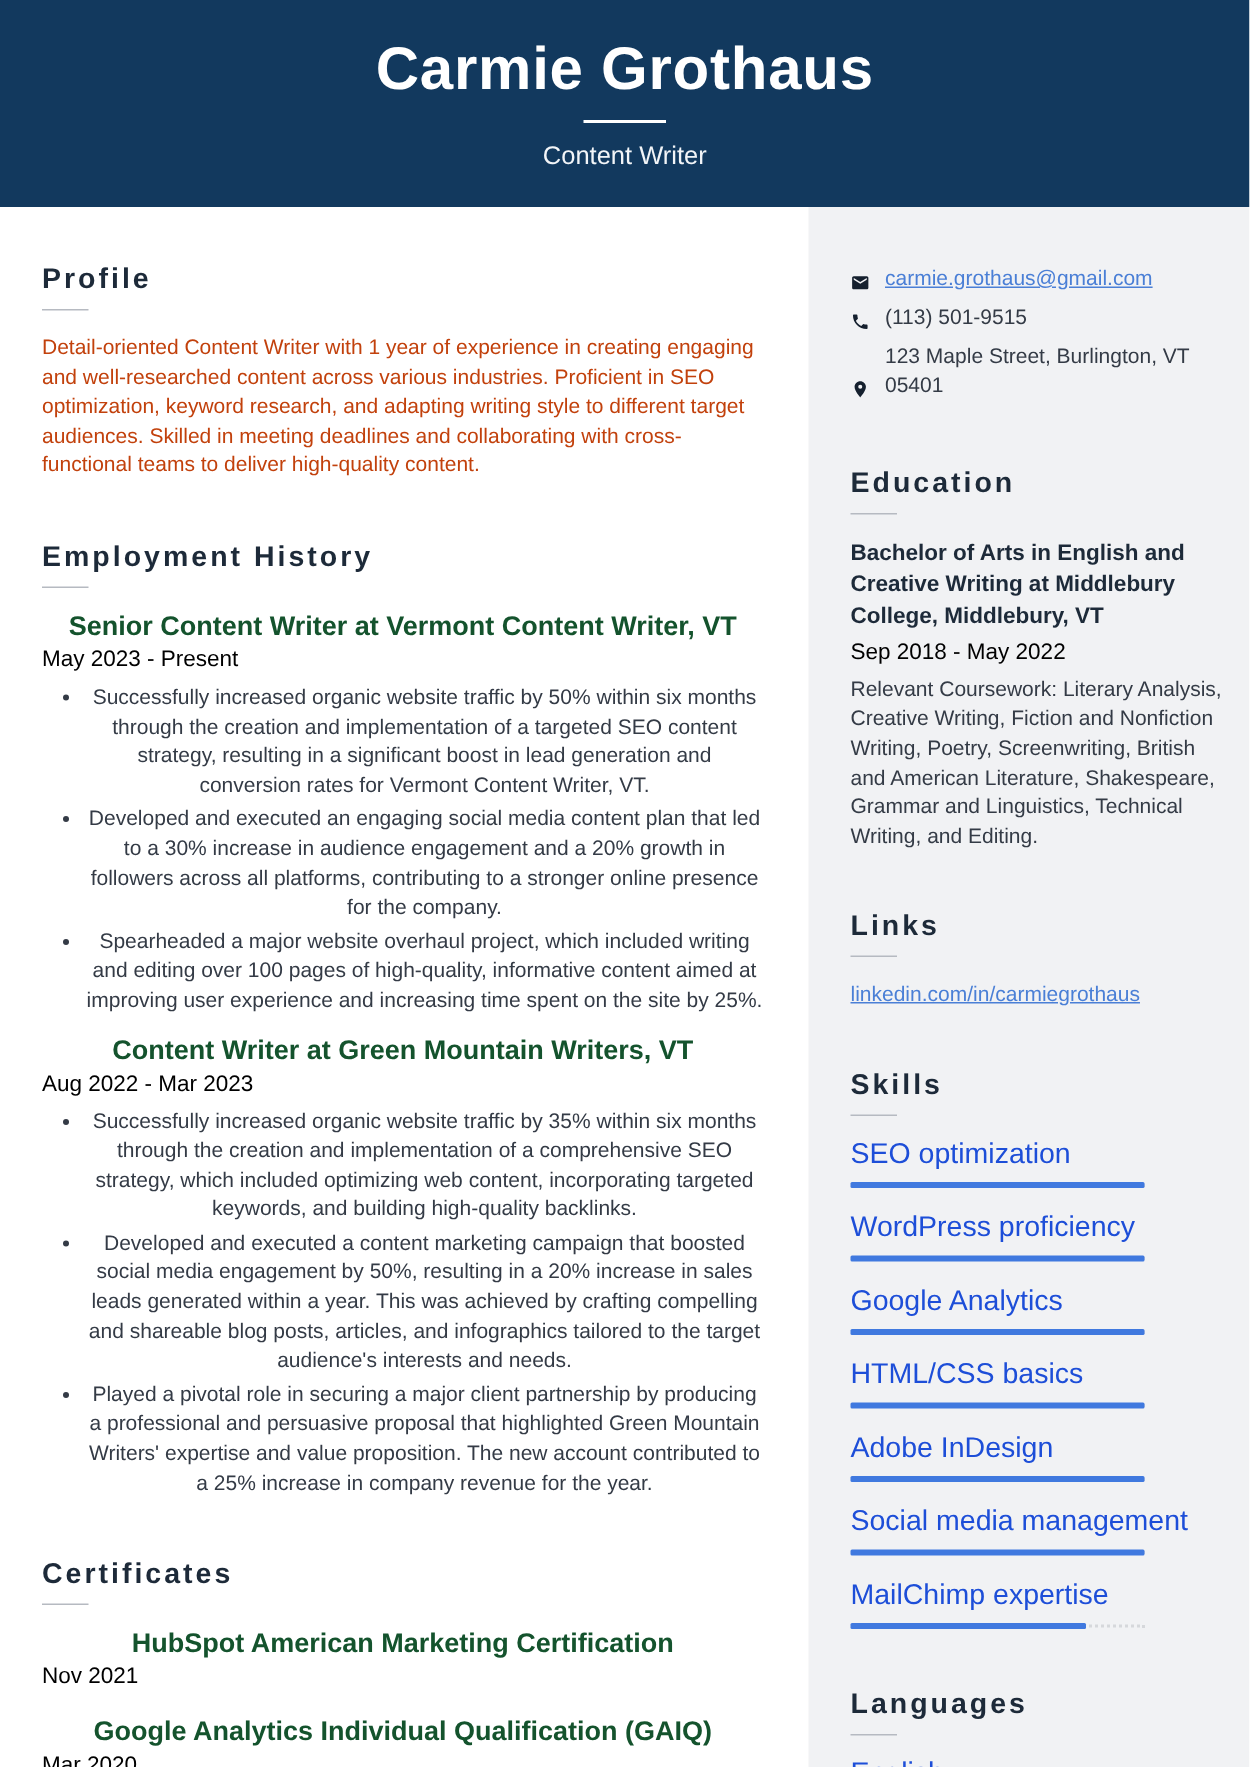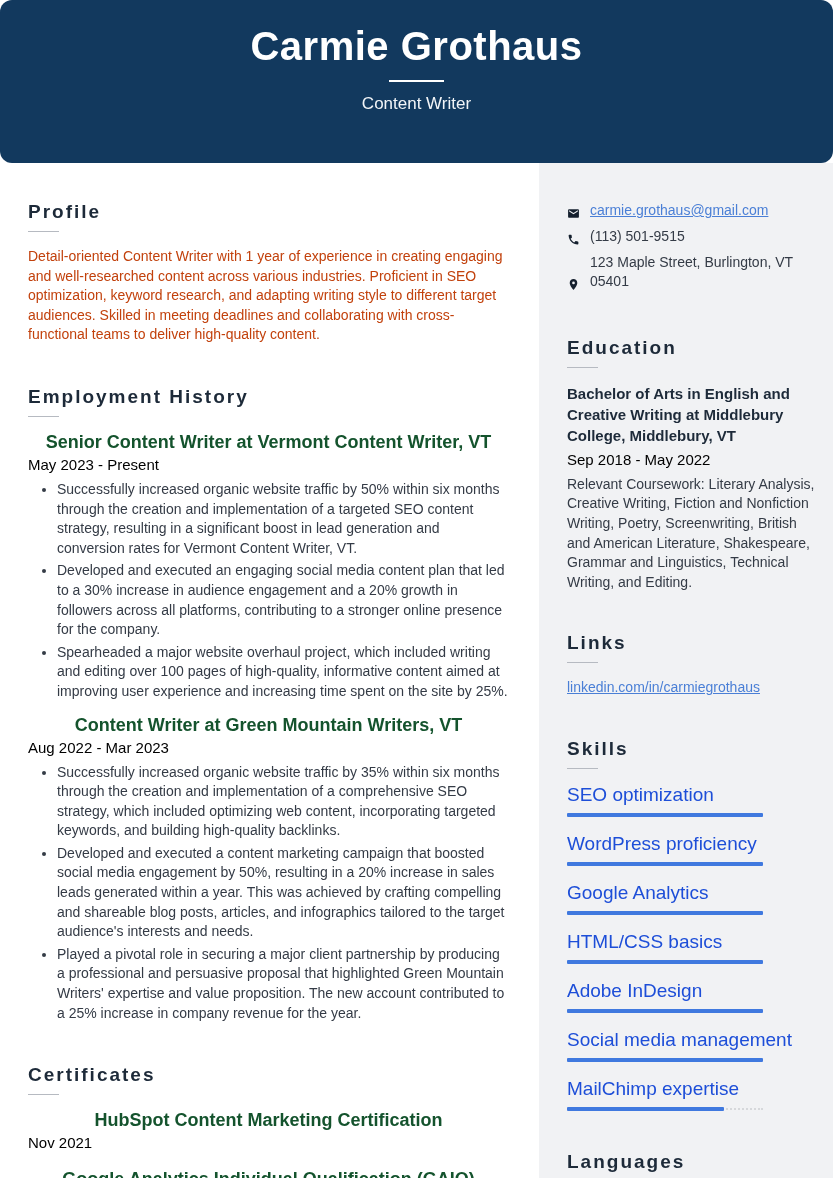--- a/index.html
+++ b/index.html
@@ -7,22 +7,22 @@
   body {
     width: 833px; height: 1178px;
     font-family: "Liberation Sans", sans-serif;
     background: #ffffff;
     -webkit-font-smoothing: antialiased;
   }
   .page { width: 833px; height: 1178px; overflow: hidden; display: flex; flex-direction: column; }
 
   
   .hero {
-    flex: none; height: 163px;
-    background: #12395e; color: #ffffff; text-align: center; border-radius: 12px;
+    flex: none; height: 138px;
+    background: #12395e; color: #ffffff; text-align: center;
   }
   .hero h1 {
     margin: 0; padding-top: 24px;
     font-size: 40px; font-weight: 700; letter-spacing: 0.5px;
   }
   .hero-rule { width: 55px; height: 2px; background: #ffffff; margin: 11px auto 12px; }
   .hero-sub { font-size: 17px; color: #f2f5f8; }
 
   
   .columns { flex: 1; display: flex; align-items: stretch; }
@@ -36,21 +36,21 @@
   }
   .rule { width: 31px; height: 1px; background: #b6bac1; margin: 6px 0 15px; }
   .date { font-size: 15px; color: #000000; }
   a.lnk { color: #4a7fd6; text-decoration: underline; cursor: pointer; }
 
   
   .block { margin-bottom: 41px; }
   .profile-text { margin: 0; font-size: 14px; line-height: 1.4; color: #c2410c; max-width: 486px; }
   .job { margin-bottom: 13px; }
   .job h3, .cert h3 { margin: 0 0 3px; font-size: 18px; font-weight: 700; color: #14532d; text-align: center; }
-  ul.bullets { margin: 7px 0 10px; padding-left: 29px; font-size: 14px; line-height: 1.4; color: #343b46; max-width: 488px; }
+  ul.bullets { margin: 7px 0 10px; padding-left: 29px; font-size: 14px; line-height: 1.4; color: #343b46; max-width: 488px; text-align: center; }
   ul.bullets li { margin-bottom: 3px; }
   .cert { margin-bottom: 18px; }
   .cert .date { margin-top: 3px; }
 
   
   .side-block { margin-bottom: 40px; }
   .contact { margin-bottom: 46px; font-size: 14px; color: #343b46; }
   .c-row { display: flex; align-items: flex-end; margin-bottom: 7px; line-height: 1.35; }
   .c-icon { flex: none; width: 23px; padding-top: 2px; color: #15202e; }
   .c-icon svg { width: 13px; height: 13px; fill: currentColor; display: block; }
@@ -111,21 +111,21 @@
             <li>Played a pivotal role in securing a major client partnership by producing a professional and persuasive proposal that highlighted Green Mountain Writers' expertise and value proposition. The new account contributed to a 25% increase in company revenue for the year.</li>
           </ul>
         </article>
       </section>
 
       <section class="block">
         <h2 class="sec">Certificates</h2>
         <div class="rule"></div>
 
         <article class="cert">
-          <h3>HubSpot Content Marketing Certification</h3>
+          <h3>HubSpot American Marketing Certification</h3>
           <div class="date">Nov 2021</div>
         </article>
 
         <article class="cert">
           <h3>Google Analytics Individual Qualification (GAIQ)</h3>
           <div class="date">Mar 2020</div>
         </article>
       </section>
 
     </main>

